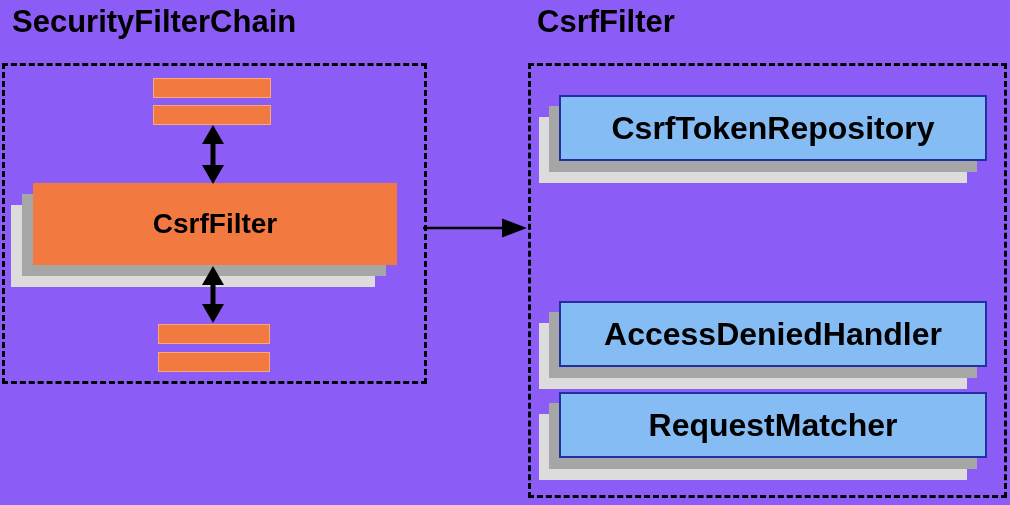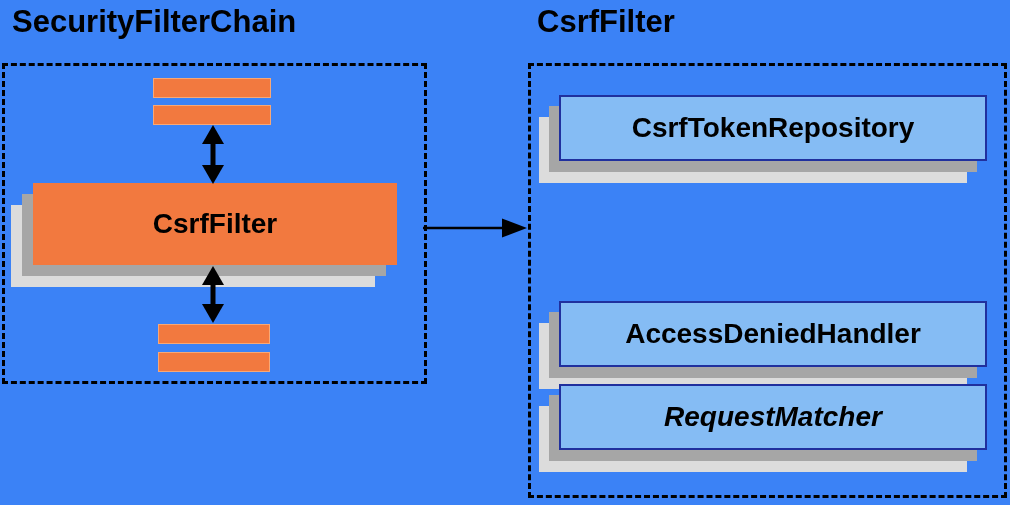--- a/index.html
+++ b/index.html
@@ -9,21 +9,21 @@
     --blue-border:#20309E;
     --shadow-near:#A6A6A6;
     --shadow-far:#DCDCDC;
     --arrow:#000000;
     --ink:#000000;
   }
   html,body{margin:0;padding:0;background:#ffffff;}
   .canvas{
     position:relative;
     width:1010px;height:505px;
-    background:#3b82f6;
+    background:#8b5cf6;
     font-family:"Liberation Sans","DejaVu Sans",sans-serif;
     overflow:hidden;
   }
   .title{
     position:absolute;
     font-size:31px;
     font-weight:bold;
     color:var(--ink);
     white-space:nowrap;
     letter-spacing:0px;
@@ -63,36 +63,36 @@
   .stack .main-card{
     position:absolute;left:22px;top:0;width:364px;height:82px;
     background:var(--orange);
     display:flex;align-items:center;justify-content:center;
     font-size:28px;font-weight:bold;color:var(--ink);
   }
   
   .comp-row{
     position:absolute;left:539px;width:448px;height:88px;
   }
-  .row-1{top:95px;} .row-2{top:194px;} .row-3{top:301px;} .row-4{top:384px;font-style:italic;}
+  .row-1{top:95px;} .row-2{top:194px;} .row-3{top:301px;} .row-4{top:392px;}
   .comp-row .sh-far{
     position:absolute;left:0;top:22px;width:428px;height:66px;
     background:var(--shadow-far);
   }
   .comp-row .sh-near{
     position:absolute;left:10px;top:11px;width:428px;height:66px;
     background:var(--shadow-near);
   }
   .comp-row .comp-box{
     position:absolute;left:20px;top:0;width:428px;height:66px;
     background:var(--blue-fill);
     border:2px solid var(--blue-border);
     box-sizing:border-box;
     display:flex;align-items:center;justify-content:center;
-    font-size:28px;font-weight:bold;color:var(--ink);
+    font-size:32px;font-weight:bold;color:var(--ink);
   }
   .arrow-layer{
     position:absolute;left:0;top:0;width:1010px;height:505px;
     pointer-events:none;
   }
 </style>
 </head>
 <body>
 
 <div class="canvas">

